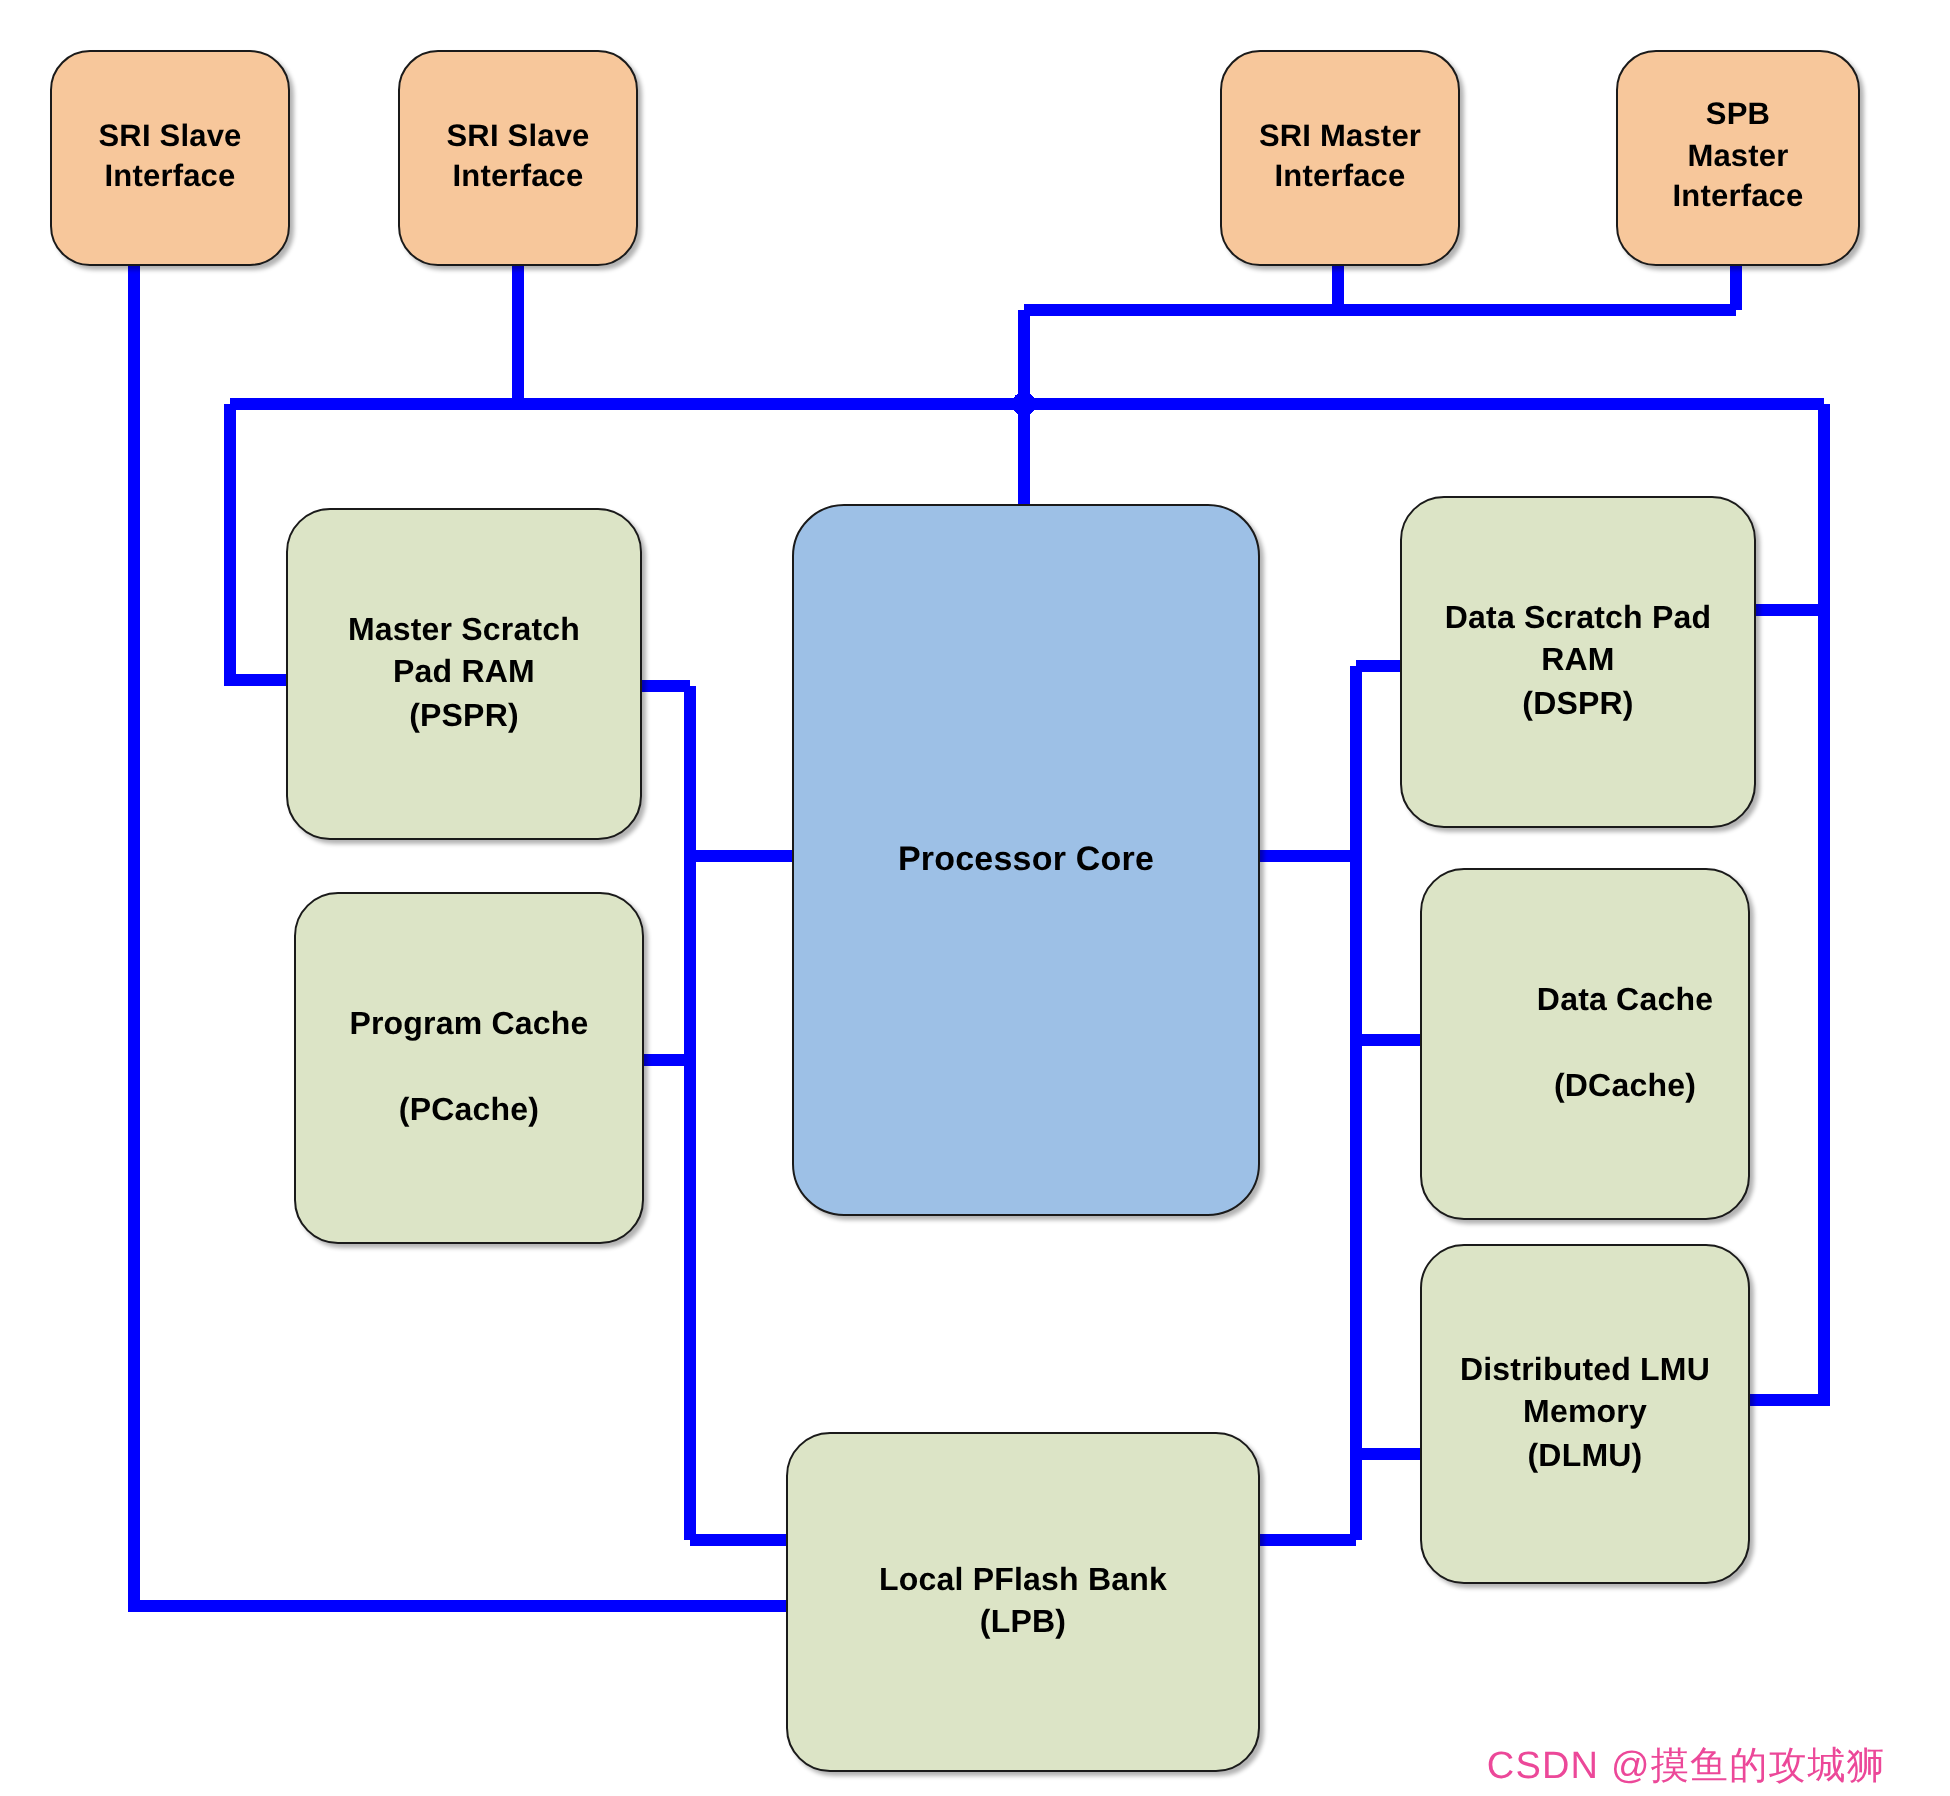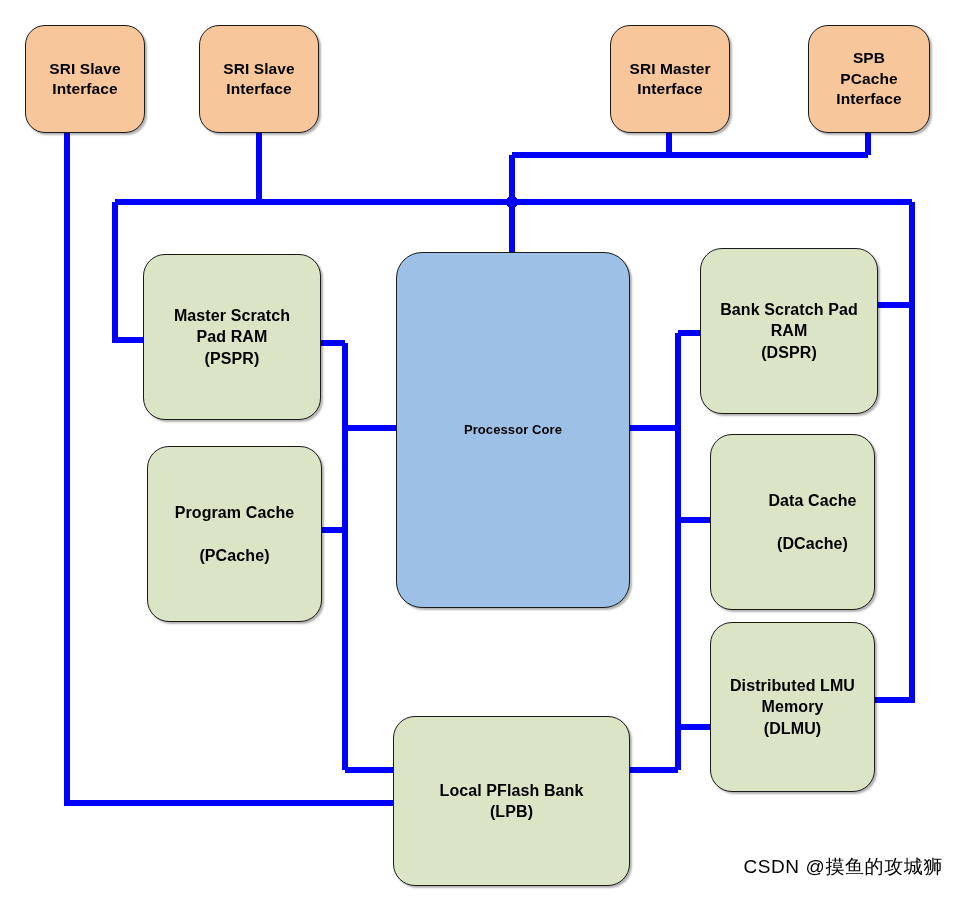--- a/index.html
+++ b/index.html
@@ -47,34 +47,34 @@
     background: #F7C79B;
     font-size: 15.5px;
     border-radius: 20px;
   }
   .node-mem {
     background: #DCE4C6;
     font-size: 16px;
   }
   .node-core {
     background: #9DC0E6;
-    font-size: 13px;
+    font-size: 17px;
     border-radius: 26px;
   }
   .node-label {
     display: block;
     white-space: pre-line;
   }
   .watermark {
     position: absolute;
     z-index: 3;
     right: 18px;
-    bottom: 18px;
+    bottom: 2px;
     font-size: 19px;
-    color: #000000;
+    color: #ec4899;
     font-weight: normal;
     letter-spacing: 0.6px;
     white-space: nowrap;
     user-select: none;
   }
 </style>
 </head>
 <body>
 
 <div id="diagram-root">
@@ -127,42 +127,42 @@
 Interface</span>
   </div>
 
   <div class="node node-iface" style="left:610px; top:25px; width:120px; height:108px;">
     <span class="node-label">SRI Master
 Interface</span>
   </div>
 
   <div class="node node-iface" style="left:808px; top:25px; width:122px; height:108px;">
     <span class="node-label">SPB
-PCache
+Master
 Interface</span>
   </div>
 
   <div class="node node-mem" style="left:143px; top:254px; width:178px; height:166px;">
     <span class="node-label">Master Scratch
 Pad RAM
 (PSPR)</span>
   </div>
 
   <div class="node node-mem" style="left:147px; top:446px; width:175px; height:176px;">
     <span class="node-label">Program Cache
 
 (PCache)</span>
   </div>
 
   <div class="node node-core" style="left:396px; top:252px; width:234px; height:356px;">
     <span class="node-label">Processor Core</span>
   </div>
 
   <div class="node node-mem" style="left:700px; top:248px; width:178px; height:166px;">
-    <span class="node-label">Bank Scratch Pad
+    <span class="node-label">Data Scratch Pad
 RAM
 (DSPR)</span>
   </div>
 
   <div class="node node-mem" style="left:710px; top:434px; width:165px; height:176px;padding-left:46px;">
     <span class="node-label">Data Cache
 
 (DCache)</span>
   </div>
 

